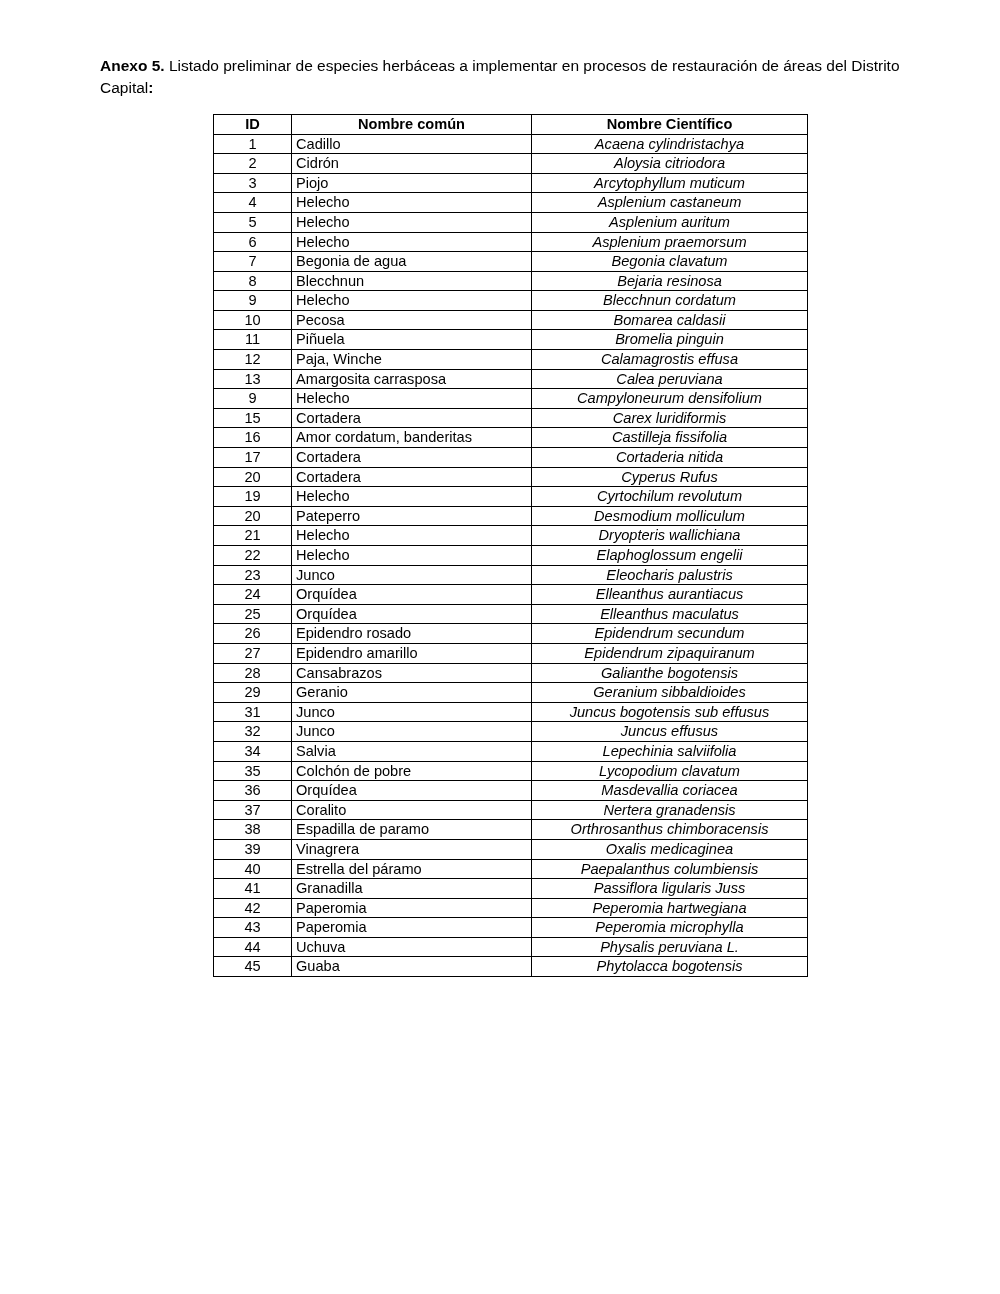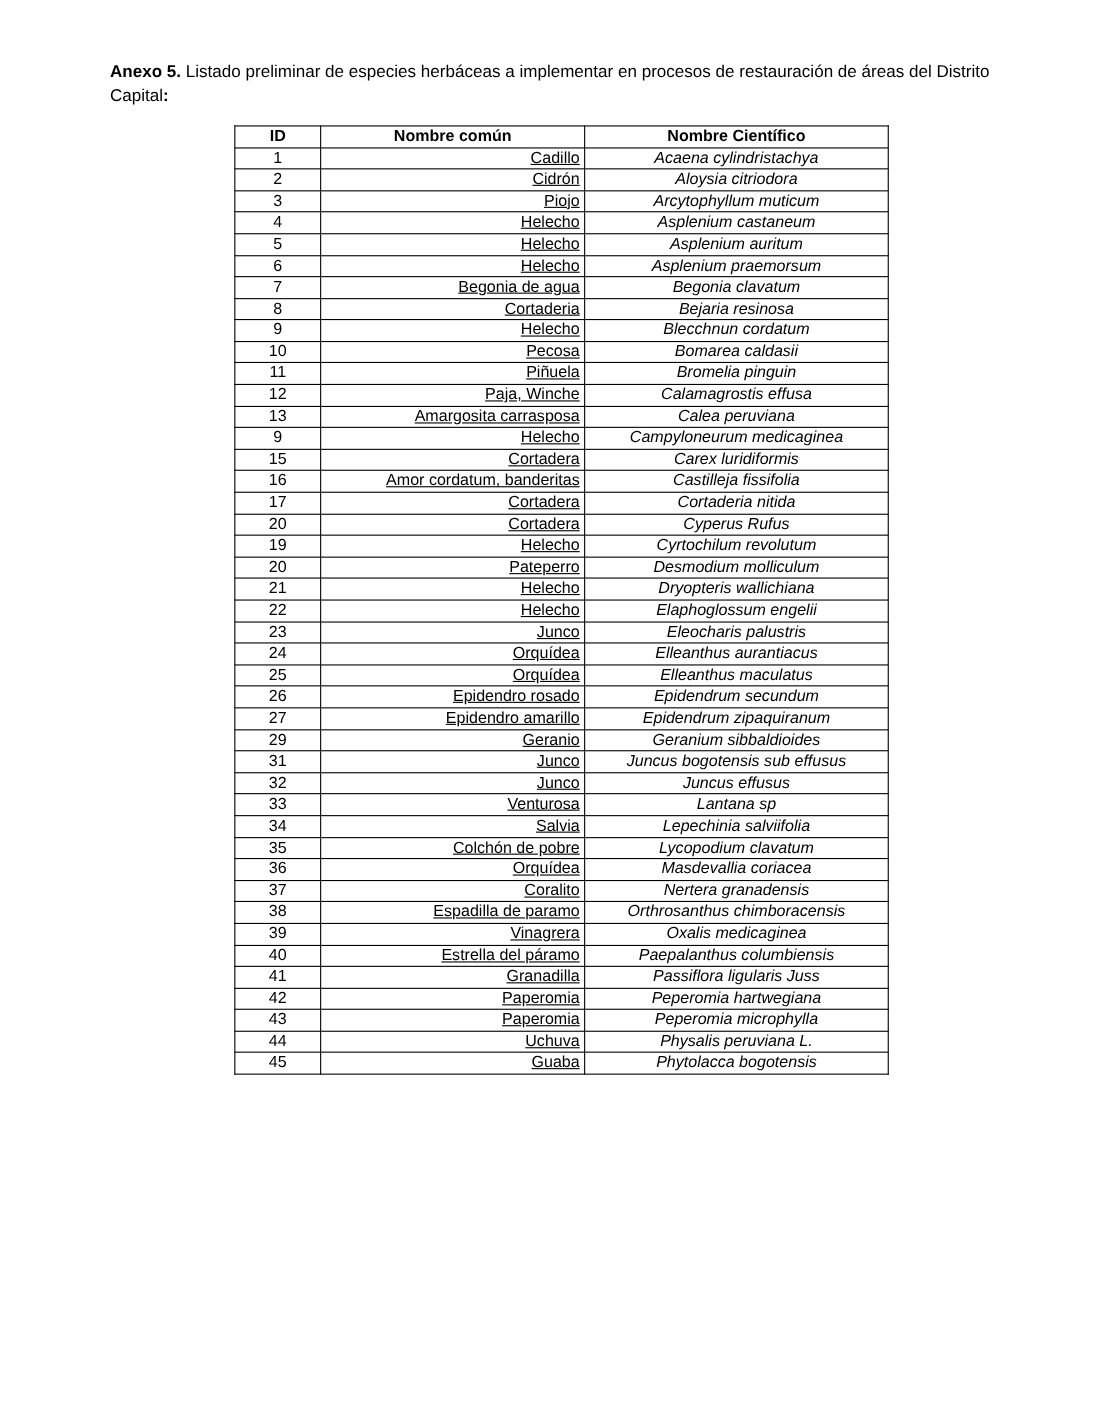--- a/index.html
+++ b/index.html
@@ -52,23 +52,22 @@
     text-align: center;
   }
   col.c-id { width: 78px; }
   col.c-common { width: 240px; }
   col.c-sci { width: 276px; }
 
   td.id {
     text-align: center;
   }
   td.common {
-    text-align: right;
+    text-align: left;
     padding-left: 6px;
-    text-decoration: underline;
   }
   td.sci {
     text-align: center;
     padding-left: 6px;
     font-style: italic;
   }
 </style>
 </head>
 <body>
 
@@ -122,21 +121,21 @@
           <td class="common">Helecho</td>
           <td class="sci">Asplenium praemorsum</td>
         </tr>
         <tr>
           <td class="id">7</td>
           <td class="common">Begonia de agua</td>
           <td class="sci">Begonia clavatum</td>
         </tr>
         <tr>
           <td class="id">8</td>
-          <td class="common">Cortaderia</td>
+          <td class="common">Blecchnun</td>
           <td class="sci">Bejaria resinosa</td>
         </tr>
         <tr>
           <td class="id">9</td>
           <td class="common">Helecho</td>
           <td class="sci">Blecchnun cordatum</td>
         </tr>
         <tr>
           <td class="id">10</td>
           <td class="common">Pecosa</td>
@@ -153,21 +152,21 @@
           <td class="sci">Calamagrostis effusa</td>
         </tr>
         <tr>
           <td class="id">13</td>
           <td class="common">Amargosita carrasposa</td>
           <td class="sci">Calea peruviana</td>
         </tr>
         <tr>
           <td class="id">9</td>
           <td class="common">Helecho</td>
-          <td class="sci">Campyloneurum medicaginea</td>
+          <td class="sci">Campyloneurum densifolium</td>
         </tr>
         <tr>
           <td class="id">15</td>
           <td class="common">Cortadera</td>
           <td class="sci">Carex luridiformis</td>
         </tr>
         <tr>
           <td class="id">16</td>
           <td class="common">Amor cordatum, banderitas</td>
           <td class="sci">Castilleja fissifolia</td>
@@ -221,40 +220,40 @@
           <td class="id">26</td>
           <td class="common">Epidendro rosado</td>
           <td class="sci">Epidendrum secundum</td>
         </tr>
         <tr>
           <td class="id">27</td>
           <td class="common">Epidendro amarillo</td>
           <td class="sci">Epidendrum zipaquiranum</td>
         </tr>
         <tr>
+          <td class="id">28</td>
+          <td class="common">Cansabrazos</td>
+          <td class="sci">Galianthe bogotensis</td>
+        </tr>
+        <tr>
           <td class="id">29</td>
           <td class="common">Geranio</td>
           <td class="sci">Geranium sibbaldioides</td>
         </tr>
         <tr>
           <td class="id">31</td>
           <td class="common">Junco</td>
           <td class="sci">Juncus bogotensis sub effusus</td>
         </tr>
         <tr>
           <td class="id">32</td>
           <td class="common">Junco</td>
           <td class="sci">Juncus effusus</td>
         </tr>
         <tr>
-          <td class="id">33</td>
-          <td class="common">Venturosa</td>
-          <td class="sci">Lantana sp</td>
-        </tr>
-        <tr>
           <td class="id">34</td>
           <td class="common">Salvia</td>
           <td class="sci">Lepechinia salviifolia</td>
         </tr>
         <tr>
           <td class="id">35</td>
           <td class="common">Colchón de pobre</td>
           <td class="sci">Lycopodium clavatum</td>
         </tr>
         <tr>

